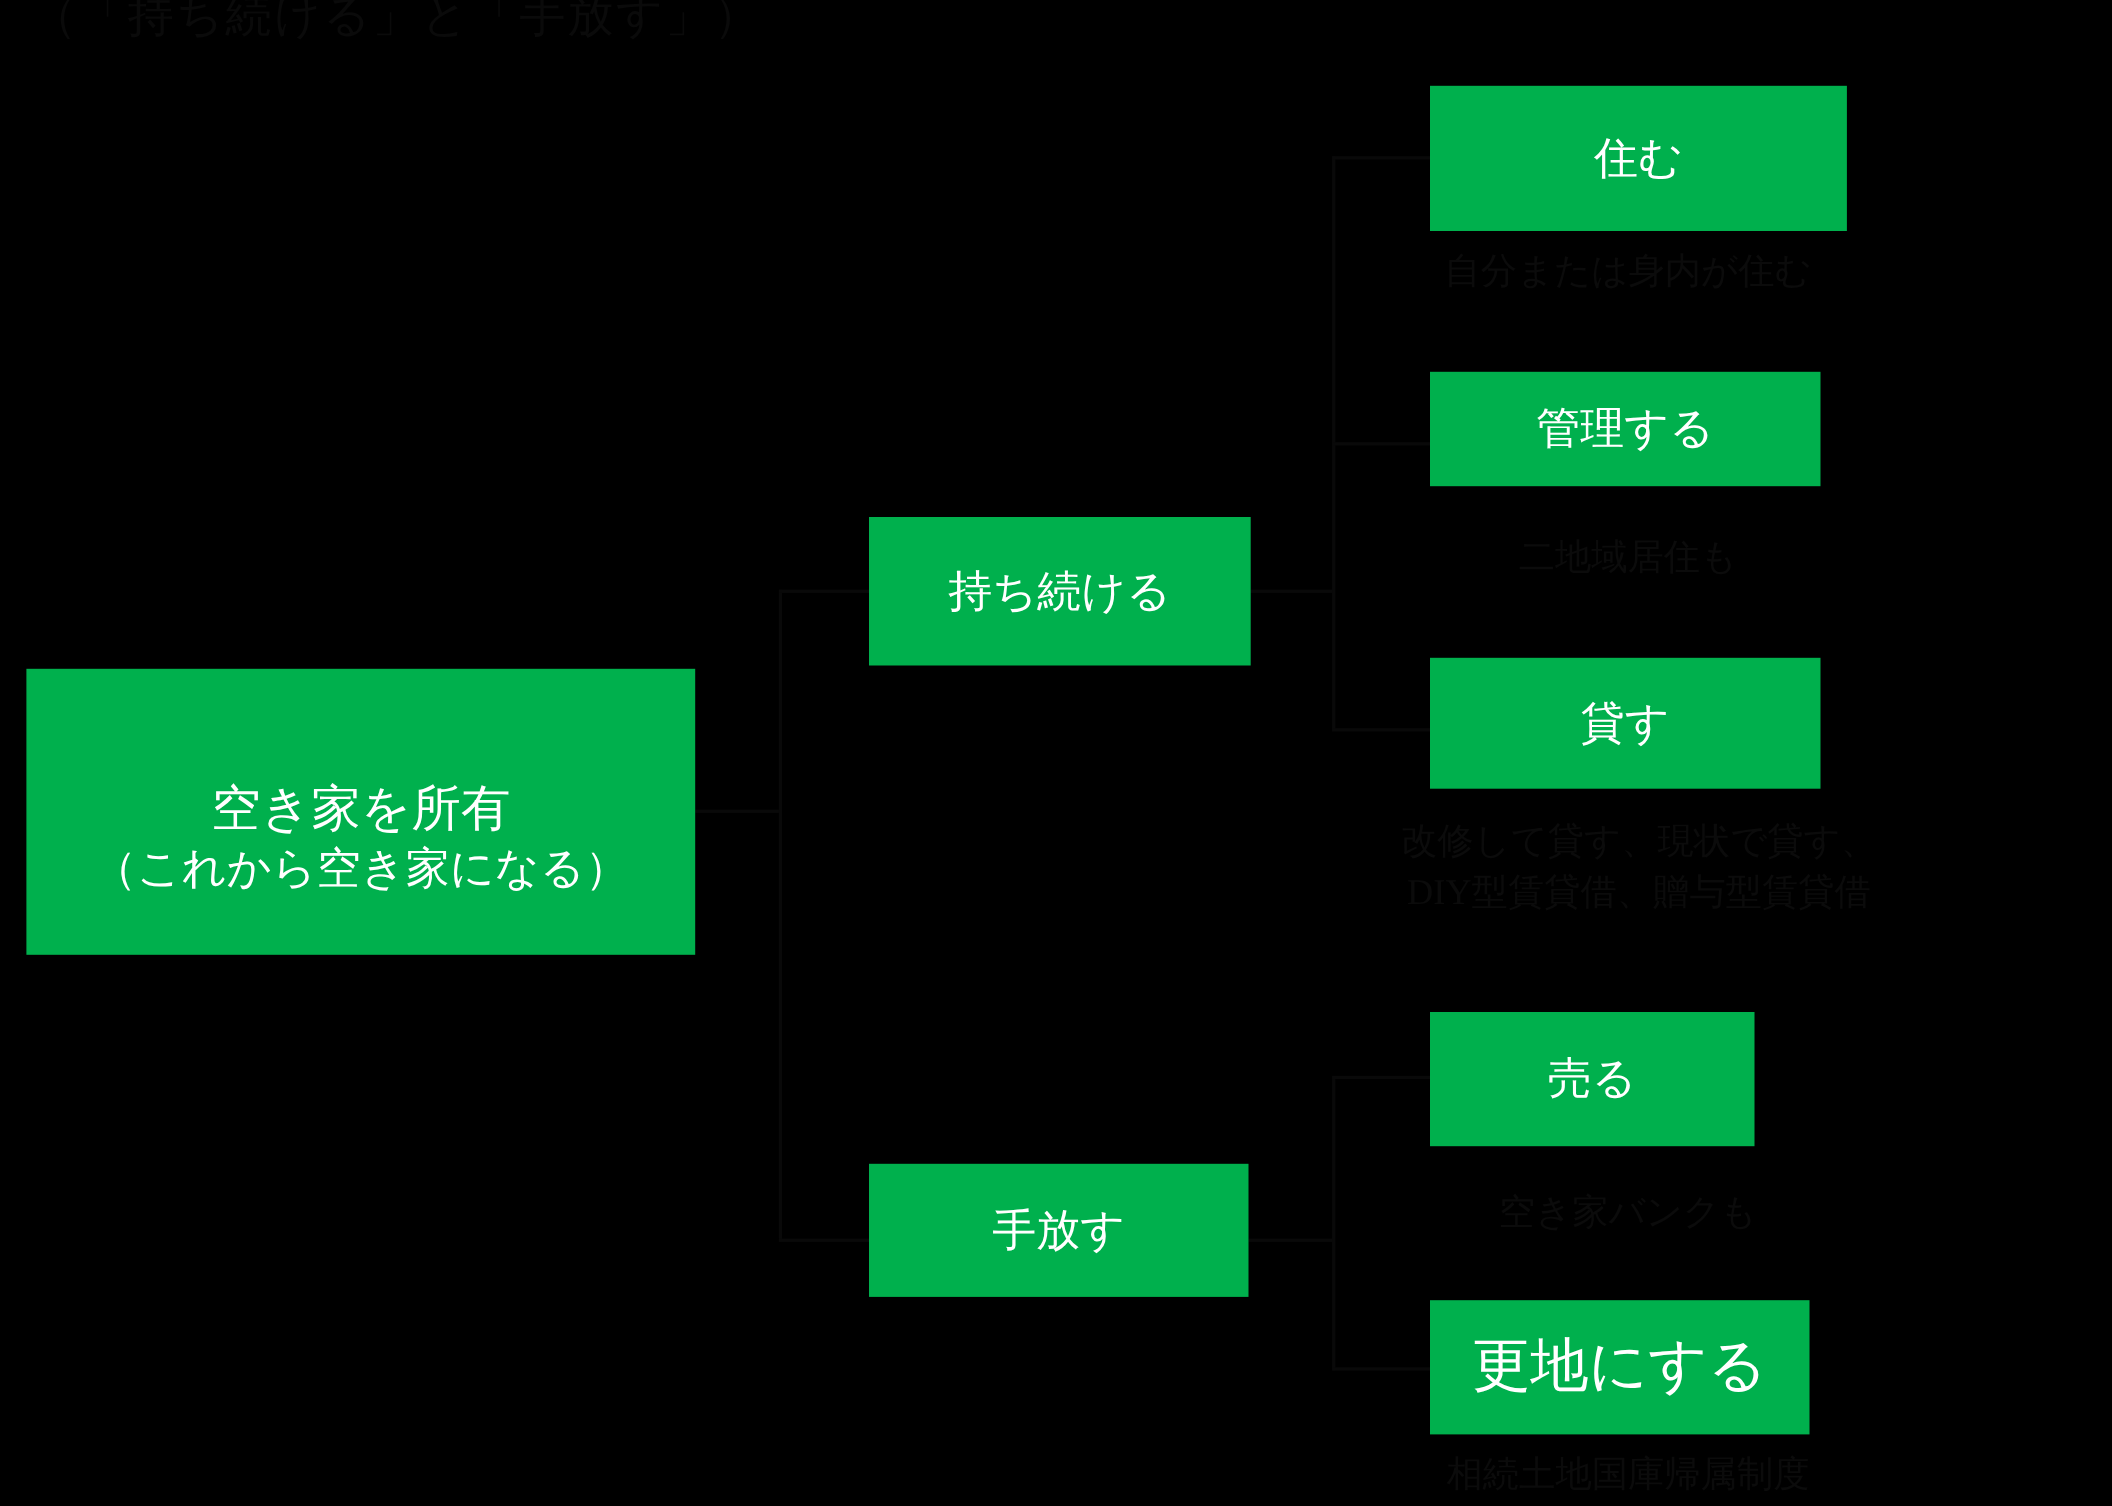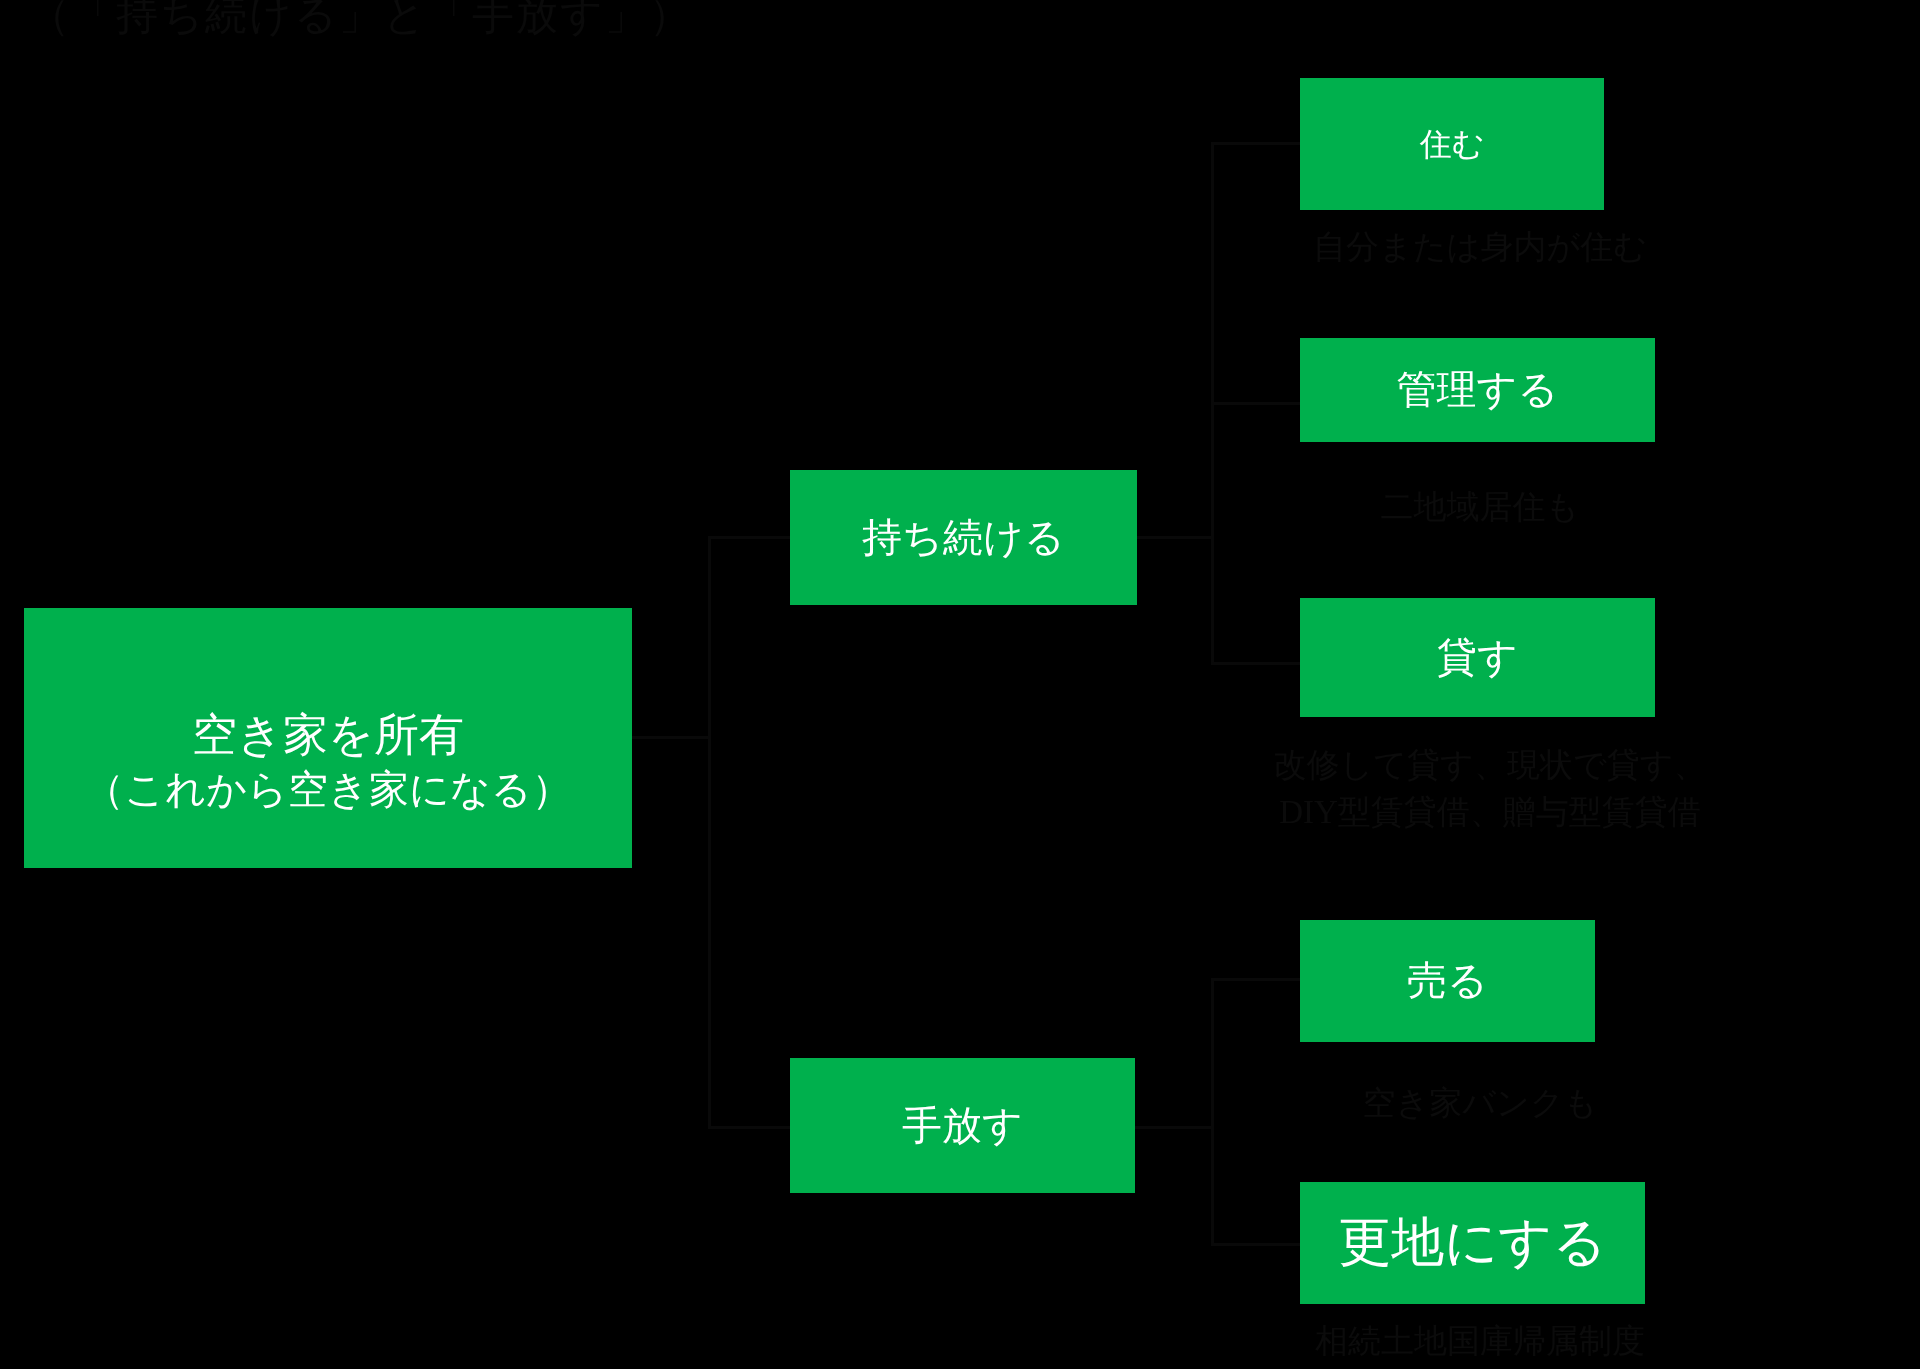--- a/index.html
+++ b/index.html
@@ -31,23 +31,23 @@
     box-sizing:border-box;
   }
   .box .l1{display:block;margin-top:46px;}
   .box .l2{display:block;}
 
   .box-root{ left:24px;  top:608px;  width:608px; height:260px; font-size:43px;}
   .box-root .l1{font-size:45px;}
   .box-root .l2{font-size:40px;}
 
   .box-keep{ left:790px; top:470px;  width:347px; height:135px; font-size:40px;}
-  .box-let { left:790px; top:1058px; width:345px; height:135px; font-size:40px;}
+  .box-let { left:790px; top:1058px; width:345px; height:121px; font-size:40px;}
 
-  .box-live  { left:1300px; top:78px;   width:304px; height:132px; font-size:32px;}
+  .box-live  { left:1300px; top:78px;   width:379px; height:132px; font-size:40px;}
   .box-manage{ left:1300px; top:338px;  width:355px; height:104px; font-size:40px;}
   .box-lend  { left:1300px; top:598px;  width:355px; height:119px; font-size:40px;text-align:center;}
   .box-sell  { left:1300px; top:920px;  width:295px; height:122px; font-size:40px;}
   .box-clear { left:1300px; top:1182px; width:345px; height:122px; font-size:53px;}
 
   
   .ann{
     position:absolute;
     color:#0b0b0b;
     font-size:33px;

